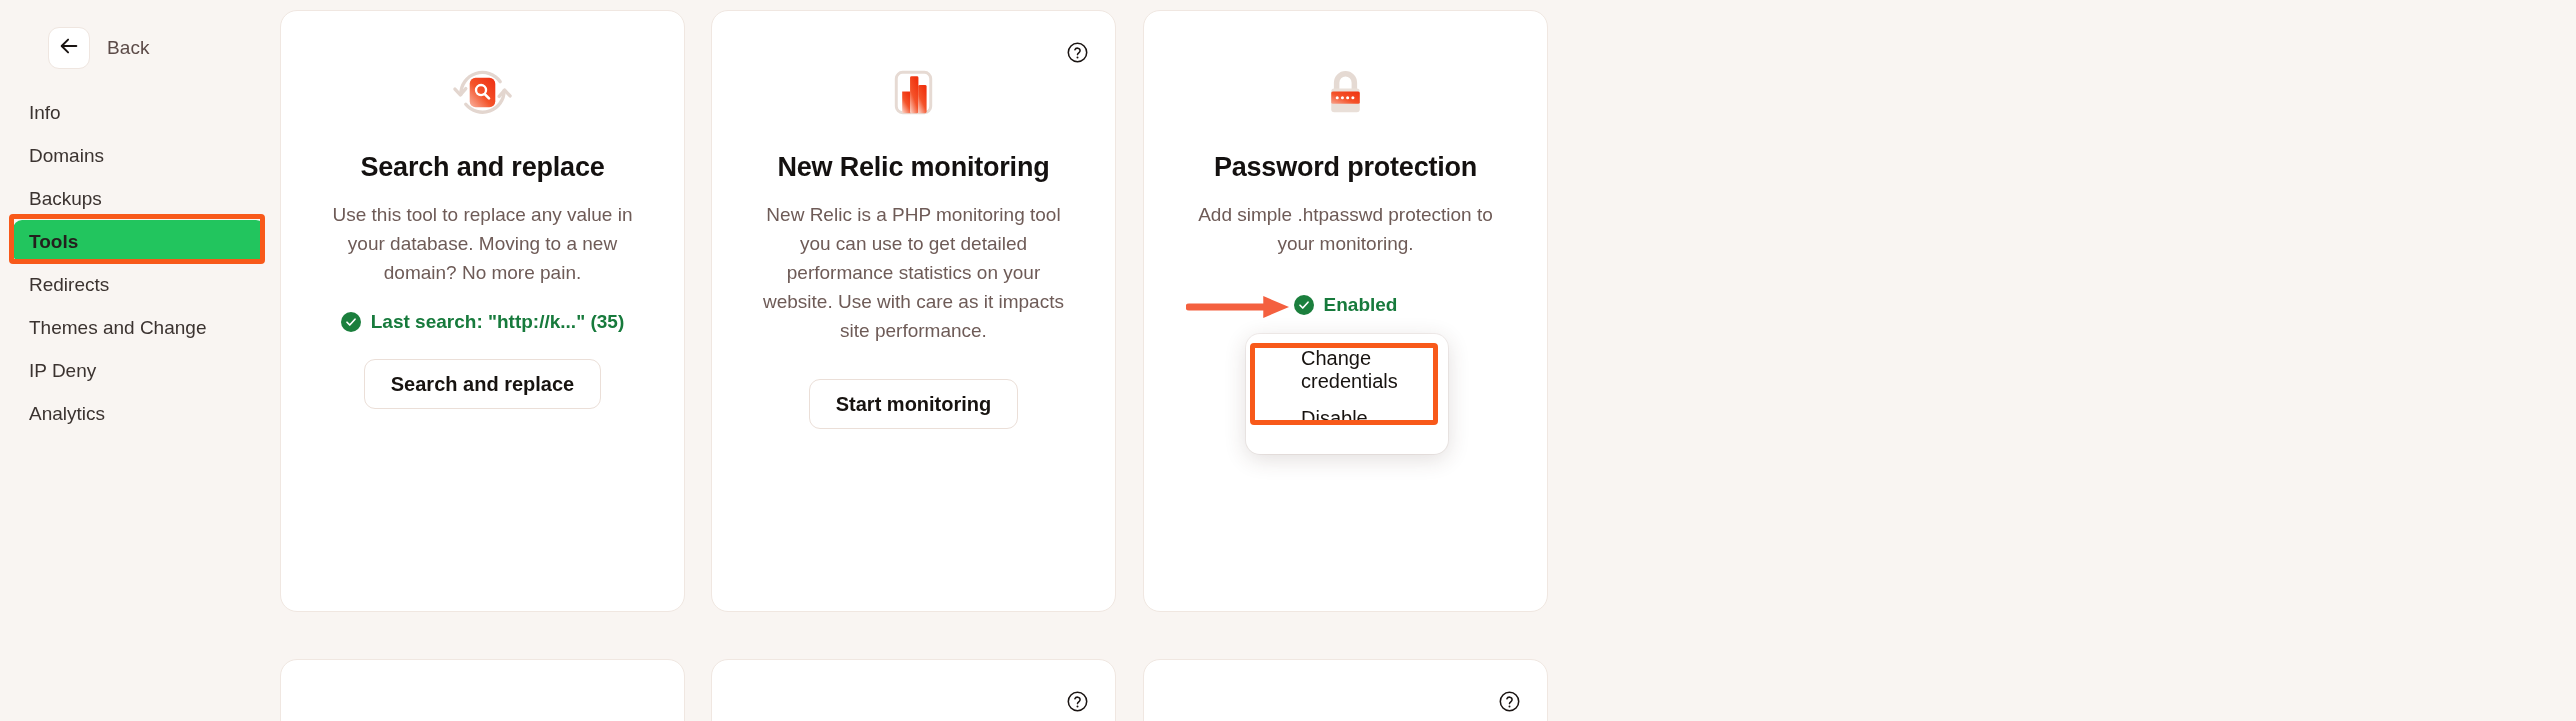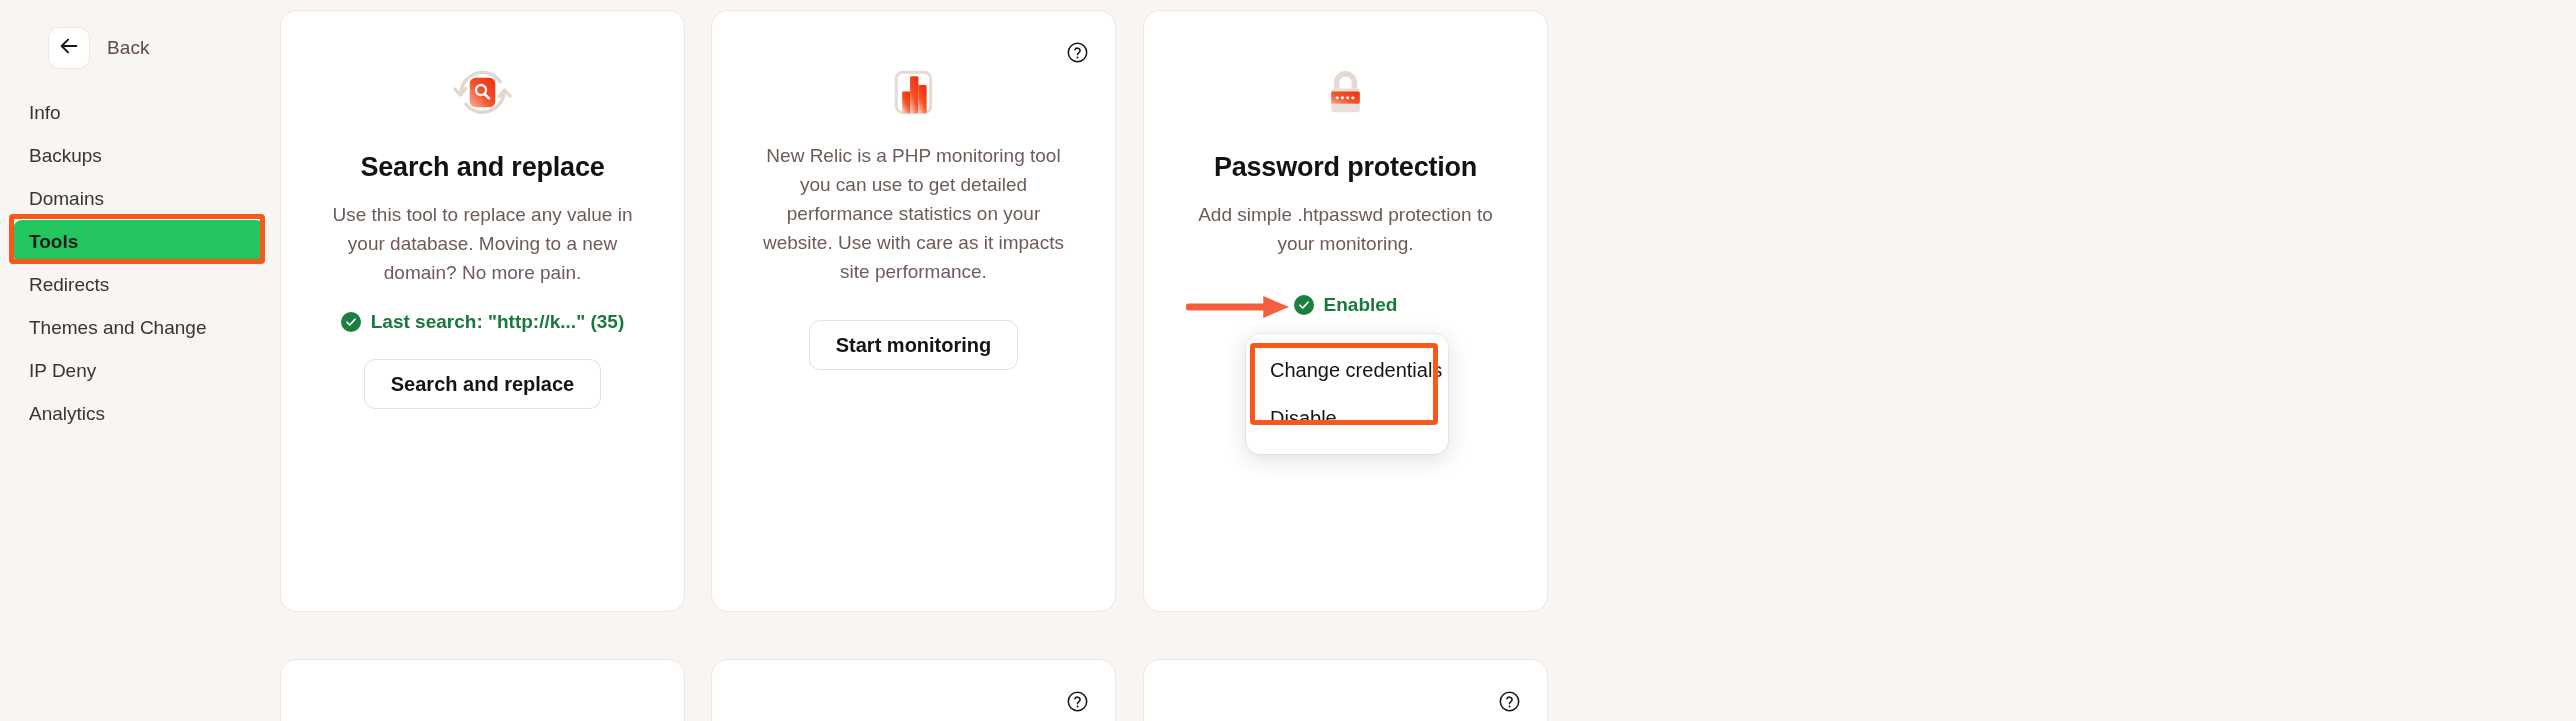--- a/index.html
+++ b/index.html
@@ -129,24 +129,24 @@
         </span>
       </div>
       <span class="back-label">Back</span>
     </div>
 
     <div class="nav">
       <div class="nav-item" style="margin-top:0">
         <span>Info</span>
       </div>
       <div class="nav-item">
+        <span>Domains</span>
+      </div>
+      <div class="nav-item">
         <span>Backups</span>
-      </div>
-      <div class="nav-item">
-        <span>Domains</span>
       </div>
       <div class="nav-item active">
         <span>Tools</span>
       </div>
       <div class="nav-item">
         <span>Redirects</span>
       </div>
       <div class="nav-item">
         <span>Themes and Change</span>
       </div>
@@ -229,20 +229,21 @@
                 <stop offset="0.5" stop-color="#F4532A"></stop>
                 <stop offset="1" stop-color="#F0330F"></stop>
               </linearGradient>
             </defs>
             <rect x="14.5" y="11.5" width="35" height="41" rx="6.5" stroke="#E6DAD3" stroke-width="3" fill="none"></rect>
             <rect x="20.5" y="31" width="8.5" height="22" fill="url(#gB1)"></rect>
             <rect x="28.5" y="15.5" width="8.5" height="37.5" rx="1.5" fill="url(#gB2)"></rect>
             <rect x="36.8" y="24.5" width="8.5" height="28.5" rx="1.5" fill="url(#gB3)"></rect>
           </svg>
         </div>
+        <div class="card-title">New Relic monitoring</div>
         <div class="card-desc wide">New Relic is a PHP monitoring tool you can use to get detailed performance statistics on your website. Use with care as it impacts site performance.</div>
         <button class="btn" style="margin-top:34px;">Start monitoring</button>
       </div>
     </div>
 
     <div class="card" style="left:863px; top:0px; width:405px; height:602px;">
       <div class="card-inner">
         <div class="icon-wrap">
           <svg width="63" height="63" viewBox="0 0 64 64" fill="none">
             <defs>
@@ -303,21 +304,21 @@
     <div class="card" style="left:863px; top:649px; width:405px; height:119px;">
       <div class="help-icon">
         <svg width="23" height="23" viewBox="0 0 24 24" fill="none" stroke="#1A1412" stroke-width="1.6">
           <circle cx="12" cy="12" r="9.6"></circle>
           <path d="M9.3 9.2a2.8 2.8 0 0 1 5.4 1c0 1.9-2.7 2.3-2.7 4" stroke-linecap="round"></path>
           <circle cx="12" cy="17.3" r="1.05" fill="#1A1412" stroke="none"></circle>
         </svg>
       </div>
     </div>
 
-    <div class="menu" style="left:966px; top:324px;">
+    <div class="menu" style="left:966px; top:324px;padding-left:31px;">
       <div class="menu-item">
         <span>Change credentials</span>
       </div>
       <div class="menu-item">
         <span>Disable</span>
       </div>
     </div>
 
     <div class="hl-box" style="left:970px; top:333px; width:188px; height:82px;"></div>
 

